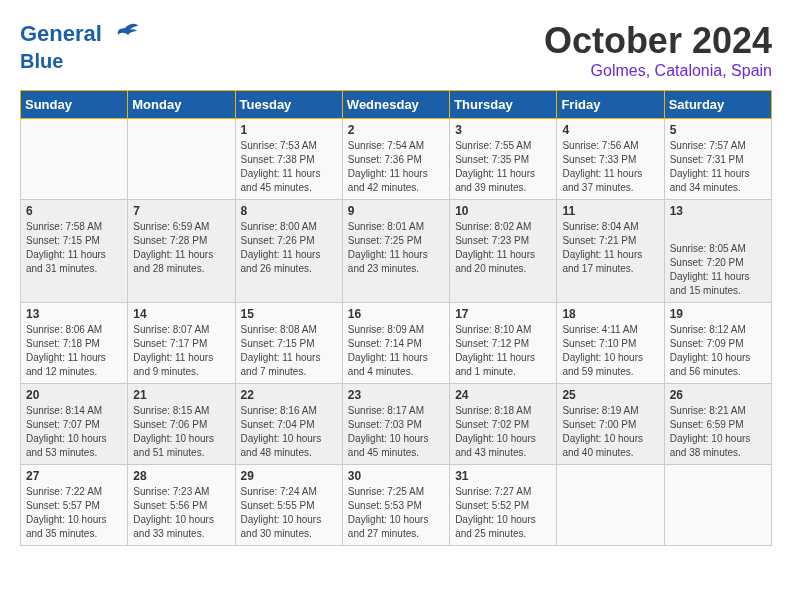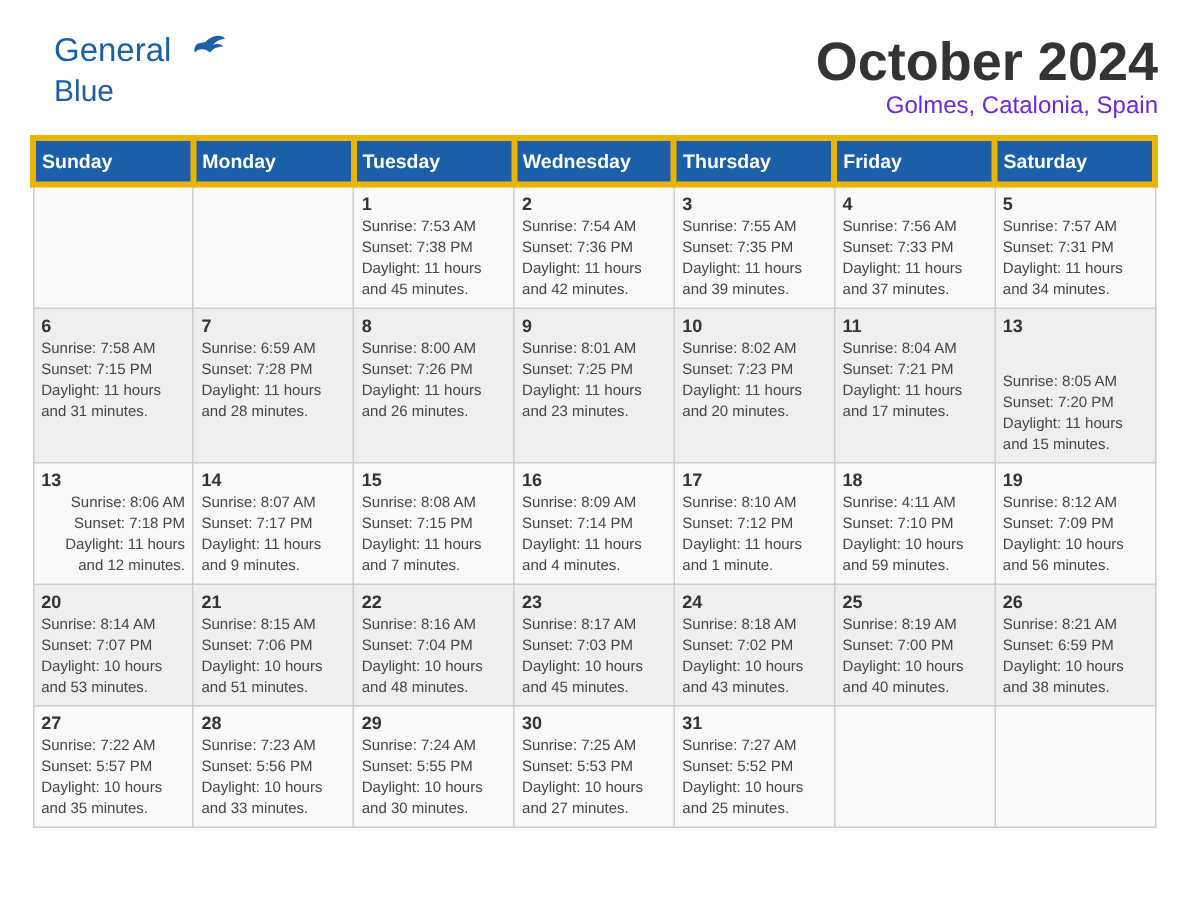--- a/index.html
+++ b/index.html
@@ -15,24 +15,23 @@
       justify-content: space-between;
       align-items: flex-start;
       margin-bottom: 10px;
     }
     .logo {
       display: flex;
       align-items: center;
     }
     .logo-text {
       font-size: 22px;
-      font-weight: normal;
+      font-weight: bold;
       color: #333;
       line-height: 1.1;
-      margin-left: 16px;
     }
     .logo-text span {
       color: #1a5fa8;
     }
     .logo-bird {
       width: 30px;
       height: 30px;
       margin-left: 2px;
     }
     .title-block {
@@ -52,21 +51,21 @@
       border-collapse: collapse;
       table-layout: fixed;
     }
     thead tr th {
       background: #1a5fa8;
       color: #fff;
       font-size: 13px;
       font-weight: bold;
       padding: 6px 4px;
       text-align: left;
-      border: 4px solid #eab308;
+      border: 1px solid #eab308;
     }
     tbody tr td {
       border: 1px solid #ccc;
       vertical-align: top;
       padding: 4px 5px;
       font-size: 10.5px;
       color: #333;
       height: 80px;
     }
     tbody tr:nth-child(odd) td {
@@ -195,21 +194,21 @@
         <td>
           <span class="day-num">13</span>
           <div class="day-info" style="white-space: pre-line; margin-top: 24px;">Sunrise: 8:05 AM
 Sunset: 7:20 PM
 Daylight: 11 hours and 15 minutes.</div>
         </td>
       </tr>
       <tr>
         <td>
           <span class="day-num">13</span>
-          <div class="day-info" style="white-space: pre-line; text-align: right;">Sunrise: 8:06 AM
+          <div class="day-info" style="white-space: pre-line;">Sunrise: 8:06 AM
 Sunset: 7:18 PM
 Daylight: 11 hours and 12 minutes.</div>
         </td>
         <td>
           <span class="day-num">14</span>
           <div class="day-info" style="white-space: pre-line;">Sunrise: 8:07 AM
 Sunset: 7:17 PM
 Daylight: 11 hours and 9 minutes.</div>
         </td>
         <td>

